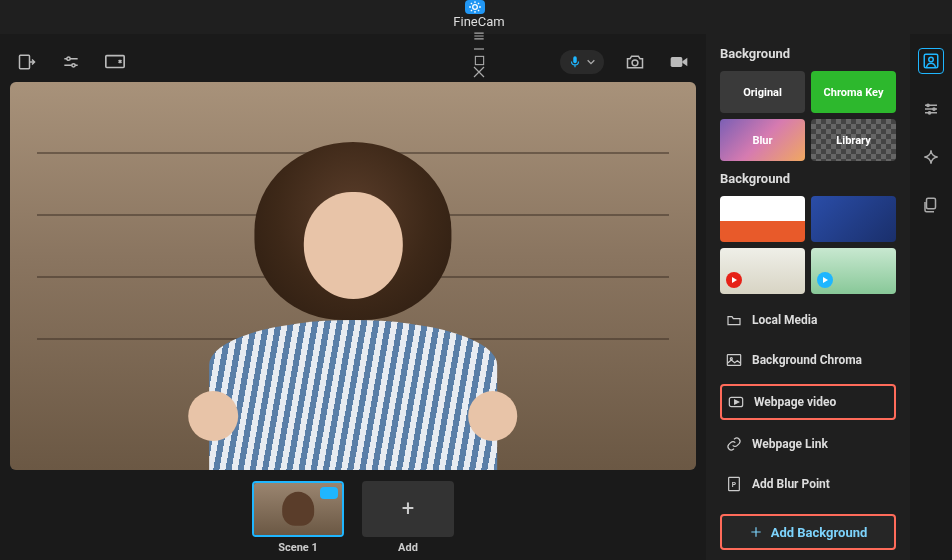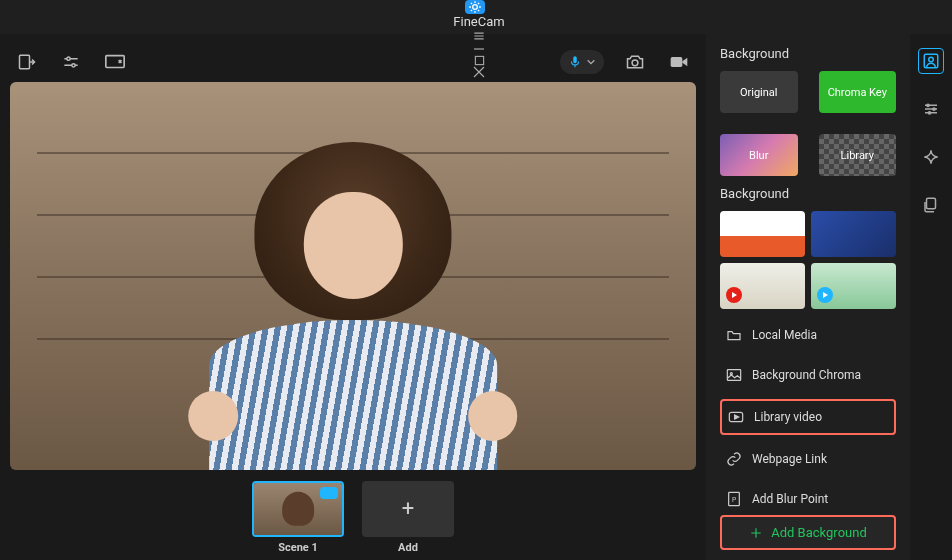--- a/index.html
+++ b/index.html
@@ -32,27 +32,27 @@
 
 .scene-strip { height: 86px; display: flex; align-items: center; justify-content: center; gap: 18px; padding-top: 8px; }
 .scene-card { display: flex; flex-direction: column; align-items: center; gap: 4px; }
 .scene-thumb { width: 92px; height: 56px; border-radius: 4px; background: #333; position: relative; overflow: hidden; }
 .scene-thumb.active { border: 2px solid #1fb6ff; }
 .scene-thumb.add { display: flex; align-items: center; justify-content: center; color: #ccc; font-size: 22px; cursor: pointer; }
 .scene-label { font-size: 11px; color: #ccc; font-weight: bold; }
 .bubble { position: absolute; top: 4px; right: 4px; width: 18px; height: 12px; background: #1fb6ff; border-radius: 4px; }
 
 .right { width: 246px; background: #1f1f1f; display: flex; }
-.rpanel { flex: 1; padding: 12px 14px 10px 14px; display: flex; flex-direction: column; overflow: hidden; }
+.rpanel { flex: 1; padding: 12px 14px 10px 14px; display: flex; flex-direction: column; overflow: hidden; font-weight: bold; }
 .rside { width: 42px; background: #1a1a1a; display: flex; flex-direction: column; align-items: center; padding-top: 14px; gap: 22px; }
 .rside .ricon { width: 26px; height: 26px; display: flex; align-items: center; justify-content: center; color: #aaa; cursor: pointer; border-radius: 4px; }
 .rside .ricon.active { color: #1fb6ff; border: 1px solid #1fb6ff; }
 
 .panel-title { font-size: 13px; color: #ddd; margin-bottom: 10px; }
-.bg-grid { display: grid; grid-template-columns: 1fr 1fr; gap: 21px; margin-bottom: 10px; text-align: right; }
+.bg-grid { display: grid; grid-template-columns: 1fr 1fr; gap: 6px; margin-bottom: 10px; text-align: right; }
 .bg-opt { height: 42px; border-radius: 4px; display: flex; align-items: center; justify-content: center; font-size: 11px; color: #fff; cursor: pointer; }
 .bg-original { background: #3a3a3a; }
 .bg-blur { background: linear-gradient(135deg, #7b5fb5, #d67bb0, #f0a860); filter: blur(0.3px); }
 .bg-chroma { background: #2db82d; }
 .bg-remove { background-image: linear-gradient(45deg,#666 25%,transparent 25%),linear-gradient(-45deg,#666 25%,transparent 25%),linear-gradient(45deg,transparent 75%,#666 75%),linear-gradient(-45deg,transparent 75%,#666 75%); background-size: 10px 10px; background-position: 0 0,0 5px,5px -5px,-5px 0; background-color: #444; }
 
 .lib-grid { display: grid; grid-template-columns: 1fr 1fr; gap: 6px; margin-bottom: 8px; }
 .lib-thumb { height: 46px; border-radius: 4px; background: #444; position: relative; overflow: hidden; cursor: pointer; }
 .lib-thumb.t1 { background: linear-gradient(180deg,#fff 55%, #e85a2a 55%); }
 .lib-thumb.t2 { background: linear-gradient(135deg,#2a4da8,#1a2f6b); }
@@ -60,21 +60,21 @@
 .lib-thumb.t4 { background: linear-gradient(180deg,#c8e8d0,#88c898); }
 .play { position: absolute; left: 6px; bottom: 6px; width: 16px; height: 16px; border-radius: 50%; display:flex;align-items:center;justify-content:center; }
 .play.red { background:#e62117; } .play.blue { background:#1fb6ff; }
 .play::after { content:""; border-left:5px solid #fff; border-top:3px solid transparent; border-bottom:3px solid transparent; margin-left:1px; }
 
 .src-list { display: flex; flex-direction: column; gap: 8px; margin-top: 2px; }
 .src-item { display: flex; align-items: center; gap: 10px; padding: 8px 6px; font-size: 12px; color: #ddd; cursor: pointer; border-radius: 4px; }
 .src-item.highlight { border: 2px solid #ff6b5a; border-radius: 4px; }
 .src-icon { width: 16px; height: 16px; display:flex; align-items:center; justify-content:center; color:#ccc; }
 
-.add-bg-btn { margin-top: auto; height: 36px; border: 2px solid #ff6b5a; border-radius: 4px; display: flex; align-items: center; justify-content: center; gap: 8px; font-size: 13px; color: #22c55e; cursor: pointer; background: #262626; }
+.add-bg-btn { margin-top: auto; height: 36px; border: 2px solid #ff6b5a; border-radius: 4px; display: flex; align-items: center; justify-content: center; gap: 8px; font-size: 13px; color: #7dd3fc; cursor: pointer; background: #262626; }
 
 svg { display: block; }
 </style>
 </head>
 <body>
 
 <div class="titlebar">
   <div class="logo">
     <svg viewBox="0 0 24 24" fill="none" stroke="#fff" stroke-width="2.2">
         <circle cx="12" cy="12" r="4"></circle>
@@ -227,21 +227,21 @@
             </span>
           <span>Background Chroma</span>
         </div>
         <div class="src-item highlight">
           <span class="src-icon">
               <svg width="16" height="12" viewBox="0 0 24 18" fill="none" stroke="currentColor" stroke-width="1.8">
                 <rect x="2" y="2" width="20" height="14" rx="3"></rect>
                 <path d="M10 6l6 3-6 3z" fill="currentColor"></path>
               </svg>
             </span>
-          <span>Library video</span>
+          <span>Webpage video</span>
         </div>
         <div class="src-item">
           <span class="src-icon">
               <svg width="16" height="16" viewBox="0 0 24 24" fill="none" stroke="currentColor" stroke-width="1.8">
                 <path d="M10 14a5 5 0 0 0 7 0l3-3a5 5 0 0 0-7-7l-1 1M14 10a5 5 0 0 0-7 0l-3 3a5 5 0 0 0 7 7l1-1"></path>
               </svg>
             </span>
           <span>Webpage Link</span>
         </div>
         <div class="src-item">

